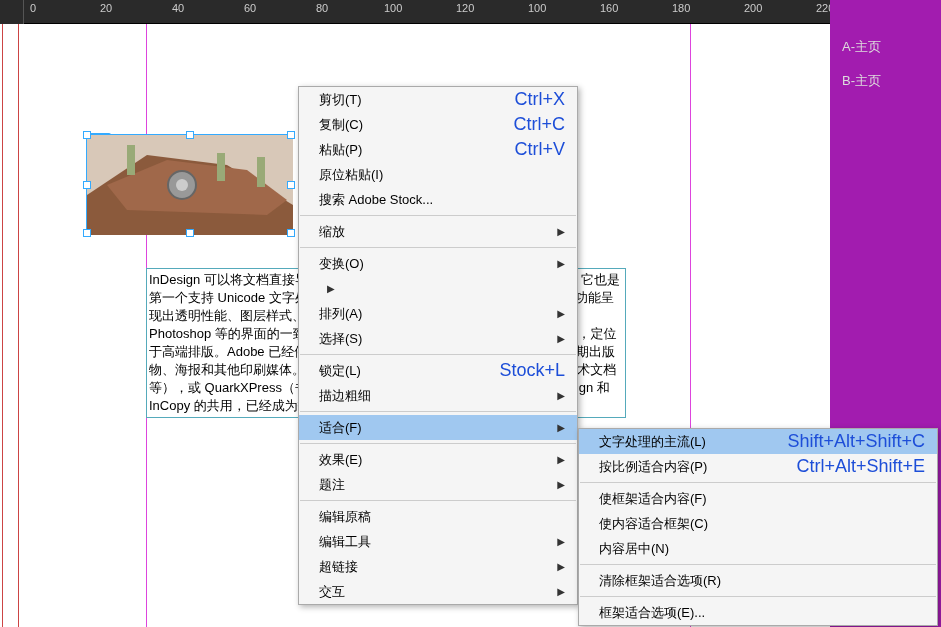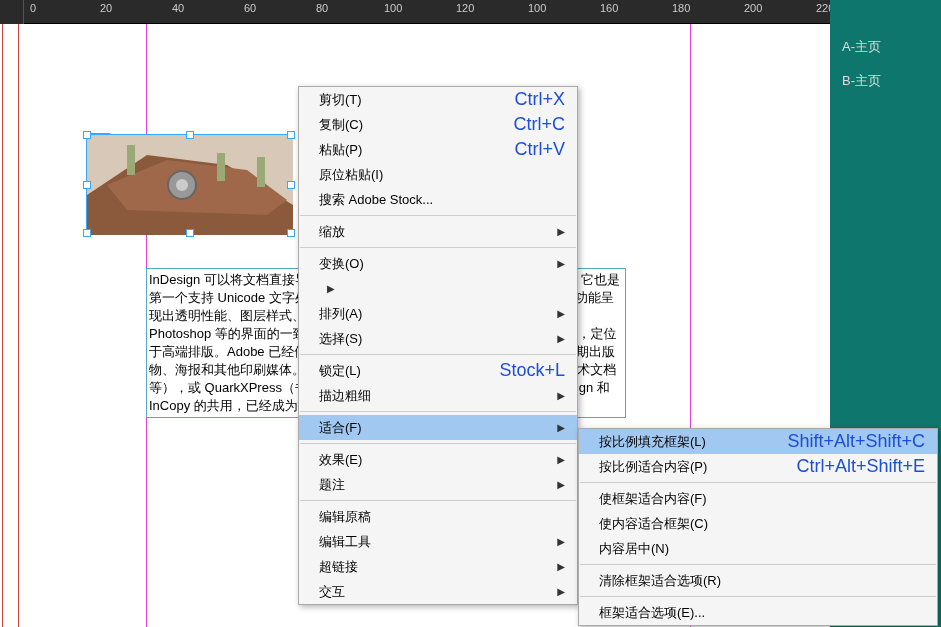--- a/index.html
+++ b/index.html
@@ -15,21 +15,21 @@
 .red-line { background: #c44; }
 .magenta-line { background: #d4d; }
 
 .text-frame { position: absolute; left: 146px; top: 244px; width: 480px; font-size: 13px; line-height: 18px; color: #000; border: 1px solid #5ab; padding: 2px; }
 
 .image-frame { position: absolute; left: 86px; top: 110px; width: 206px; height: 100px; border: 1px solid #3af; }
 .sel-handle { position: absolute; width: 8px; height: 8px; background: #fff; border: 1px solid #3af; }
 .link-badge { position: absolute; top: -2px; left: 2px; width: 22px; height: 16px; background: #3af; border-radius: 2px; display: flex; align-items: center; justify-content: center; }
 .placed-img { position: absolute; left: 0; top: 0; width: 206px; height: 100px; overflow: hidden; }
 
-.panel-right { position: absolute; top: 0; right: 0; width: 111px; height: 627px; background: #0f766e; color: #ddd; font-size: 13px; padding-top: 30px; }
+.panel-right { position: absolute; top: 0; right: 0; width: 111px; height: 627px; background: #a21caf; color: #ddd; font-size: 13px; padding-top: 30px; }
 .panel-item { padding: 8px 12px; cursor: pointer; }
 
 .ctx-menu { position: absolute; background: #f5f5f5; border: 1px solid #aaa; box-shadow: 2px 2px 6px rgba(0,0,0,0.3); font-size: 13px; }
 .ctx1 { left: 298px; top: 86px; width: 280px; }
 .ctx-item { display: flex; align-items: center; height: 25px; padding: 0 12px 0 20px; cursor: default; position: relative; }
 .ctx-item.highlighted { background: #a0c8f0; }
 .ctx-label { flex: 1; }
 .ctx-short { color: #1d4ed8; font-size: 18px; }
 .ctx-arrow { font-size: 10px; color: #333; margin-left: 8px; }
 .ctx-sep { height: 1px; background: #ccc; margin: 3px 1px; }
@@ -176,21 +176,21 @@
     </div>
   <div class="ctx-item">
       <span class="ctx-label">交互</span>
       <span class="ctx-arrow">▶</span>
     </div>
 
 </div>
 
 <div class="ctx-menu ctx2">
   <div class="ctx-item highlighted">
-      <span class="ctx-label">按比例填充框架(L)</span>
+      <span class="ctx-label">文字处理的主流(L)</span>
       <span class="ctx-short">Shift+Alt+Shift+C</span>
     </div>
   <div class="ctx-item">
       <span class="ctx-label">按比例适合内容(P)</span>
       <span class="ctx-short">Ctrl+Alt+Shift+E</span>
     </div>
   <div class="ctx-sep"></div>
   <div class="ctx-item">
       <span class="ctx-label">使框架适合内容(F)</span>
     </div>

